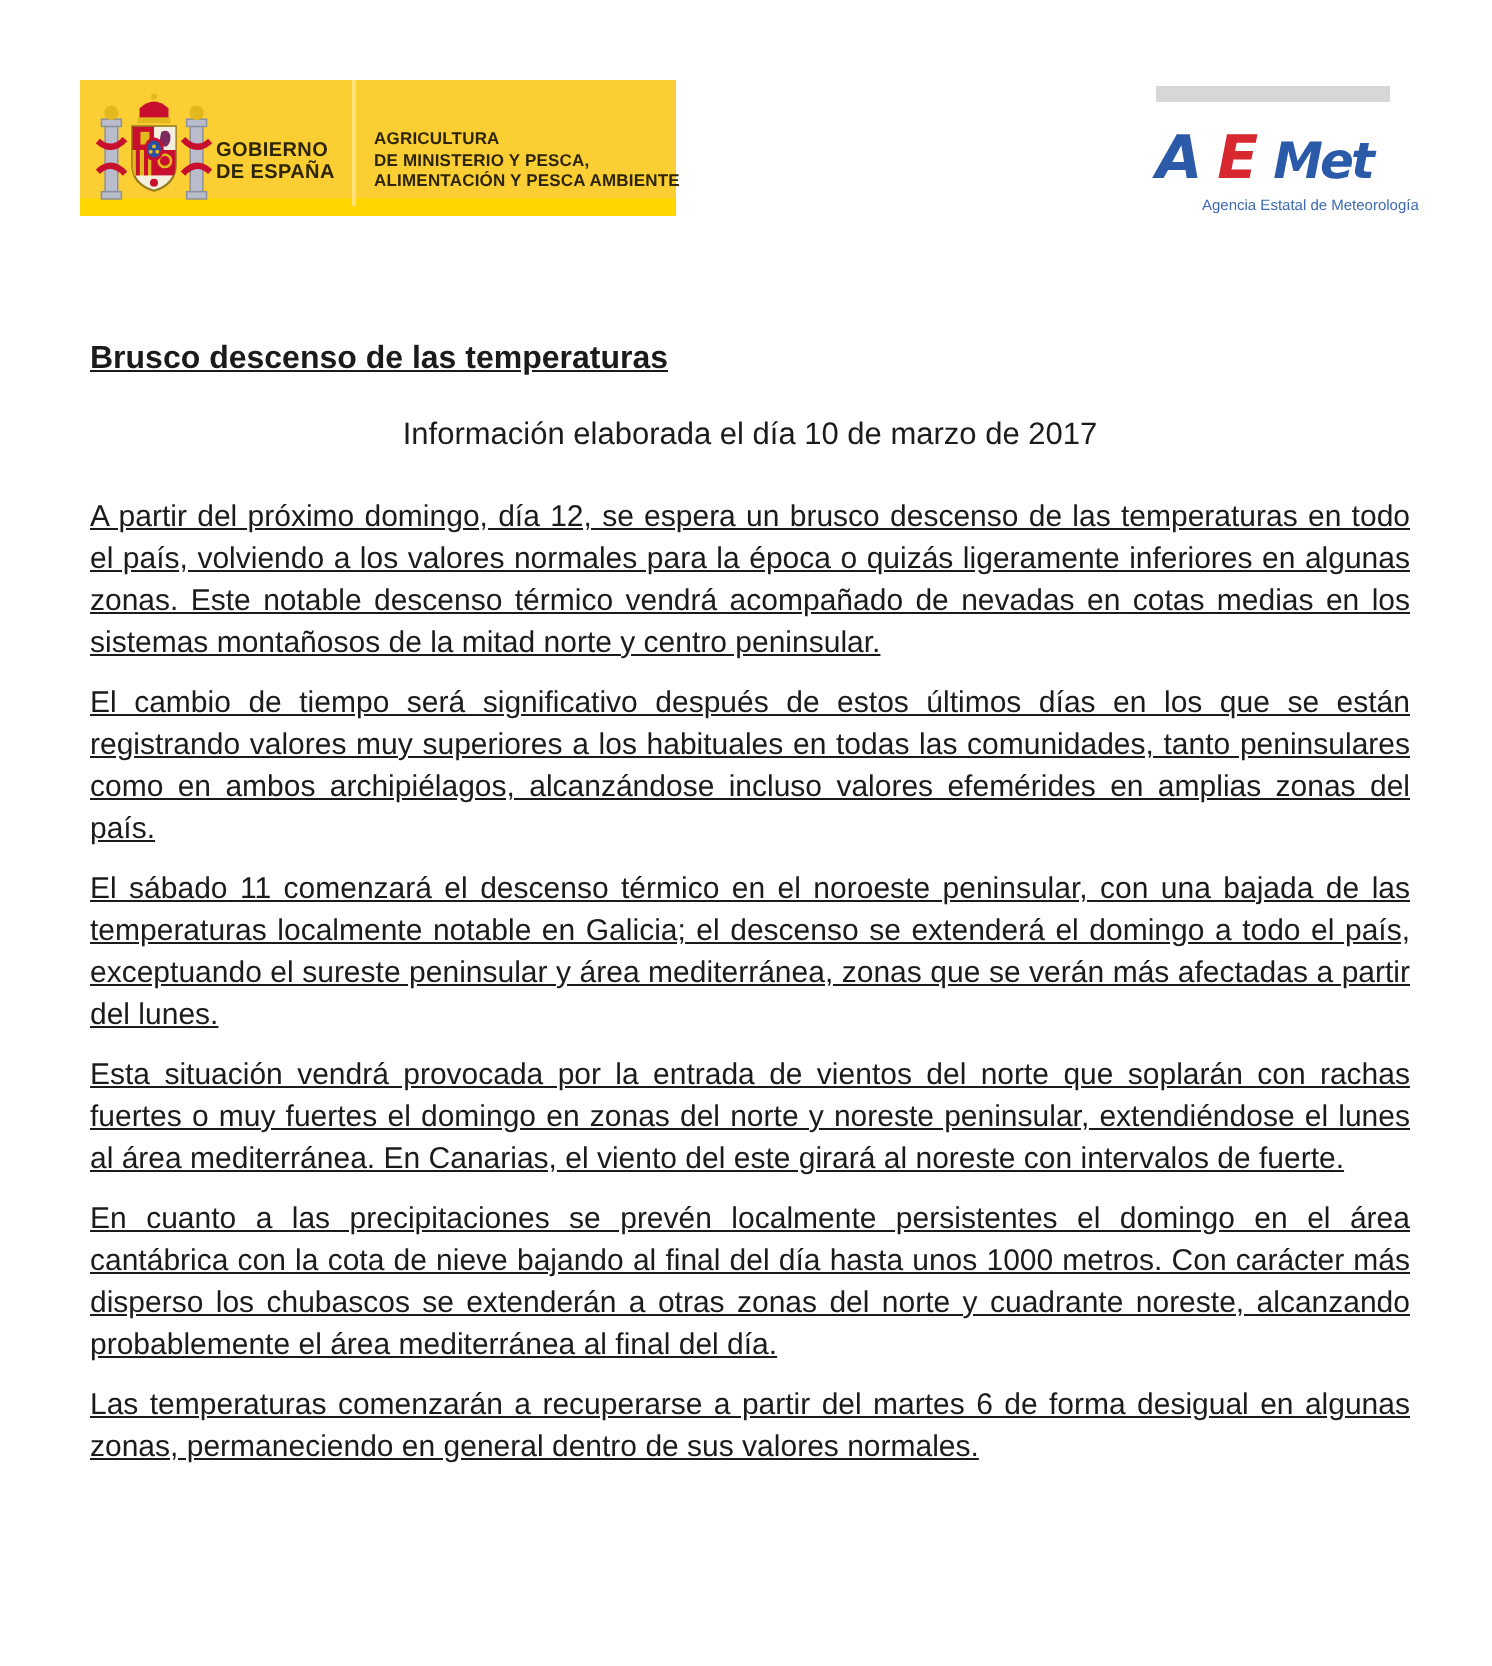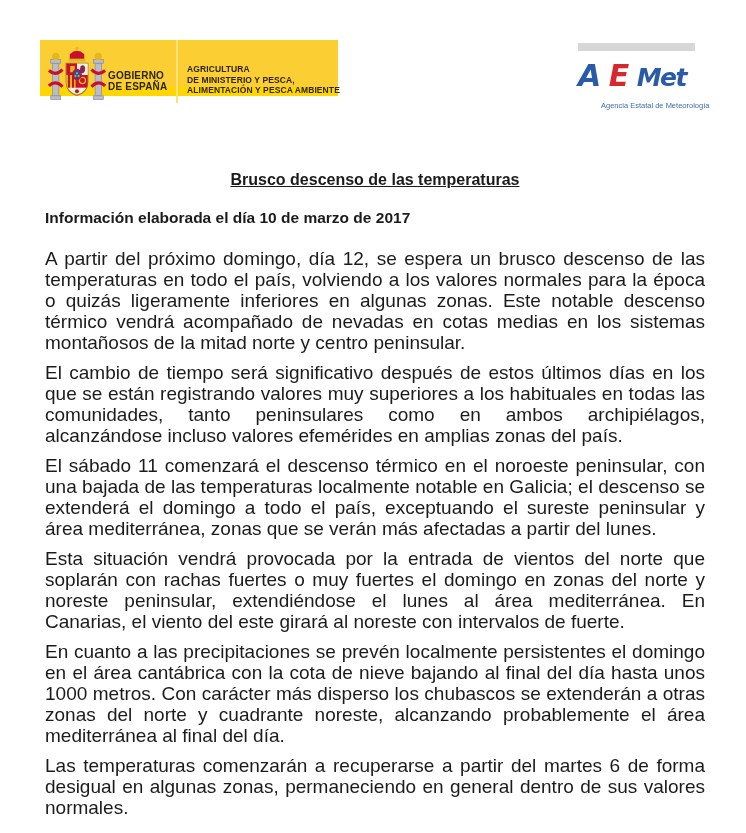--- a/index.html
+++ b/index.html
@@ -10,21 +10,21 @@
     background: #ffffff;
     overflow: hidden;
     font-family: "Liberation Sans", sans-serif;
     color: #1b1b1b;
   }
 
   
   .gov-banner {
     position: absolute;
     left: 40px; top: 40px;
-    width: 298px; height: 56px;
+    width: 298px; height: 68px;
   }
   .banner-bg { position: absolute; inset: 0; }
   .banner-strip { position: absolute; left: 0; bottom: 0; width: 100%; height: 9px; }
   .coat-svg { position: absolute; left: 8px; top: 4px; width: 58px; height: 62px; }
   .gov-name {
     position: absolute; left: 68px; top: 30px;
     font-size: 10px; font-weight: bold; line-height: 11px;
     letter-spacing: 0.2px;
   }
   .banner-divider { position: absolute; left: 136px; top: 0; width: 2px; height: 63px; }
@@ -33,47 +33,48 @@
     font-size: 8.5px; font-weight: bold; line-height: 10.5px;
     letter-spacing: 0.1px;
     width: 150px;
   }
   .gov-name div, .ministry div { white-space: nowrap; }
 
   
   .aemet { position: absolute; left: 578px; top: 43px; width: 126px; }
   .aemet-bar { width: 117px; height: 8px; }
   .aemet-word {
-    margin-top: 3px;
+    margin-top: 13px;
     font-family: "DejaVu Sans", sans-serif;
     font-style: italic; font-weight: bold;
-    font-size: 30px; line-height: 44px;
+    font-size: 30px; line-height: 32px;
     letter-spacing: -1.5px;
     white-space: nowrap;
   }
   .aemet-word .sm { font-size: 25px; }
   .aemet-tagline { font-size: 7.5px; line-height: 9px; margin-top: 1px; white-space: nowrap; margin-left: 23px; }
 
   
   .content { position: absolute; left: 45px; top: 170px; width: 660px; }
   .doc-title {
-    margin: 0; text-align: center;
+    margin: 0; text-align: left;
     font-size: 16px; font-weight: bold;
     text-decoration: underline;
     line-height: 20px;
   }
   .doc-subtitle {
-    margin: 18px 0 0; 
-    font-size: 15.5px; line-height: 20px; font-weight: bold;
+    margin: 18px 0 0; text-align: center;
+    font-size: 15.5px; line-height: 20px; font-weight: normal;
   }
   .doc-body { margin-top: 20px; }
   .doc-body p {
     margin: 0 0 9px;
-    font-size: 19px; line-height: 21px;
+    font-size: 15px; line-height: 21px;
     text-align: justify;
+    text-decoration: underline;
   }
 </style>
 </head>
 <body>
 
 <div class="page">
 
   <div class="gov-banner">
     <div class="banner-bg" style="background-color: rgb(251, 206, 52);"></div>
     <div class="banner-strip" style="background-color: rgb(255, 214, 0);"></div>

